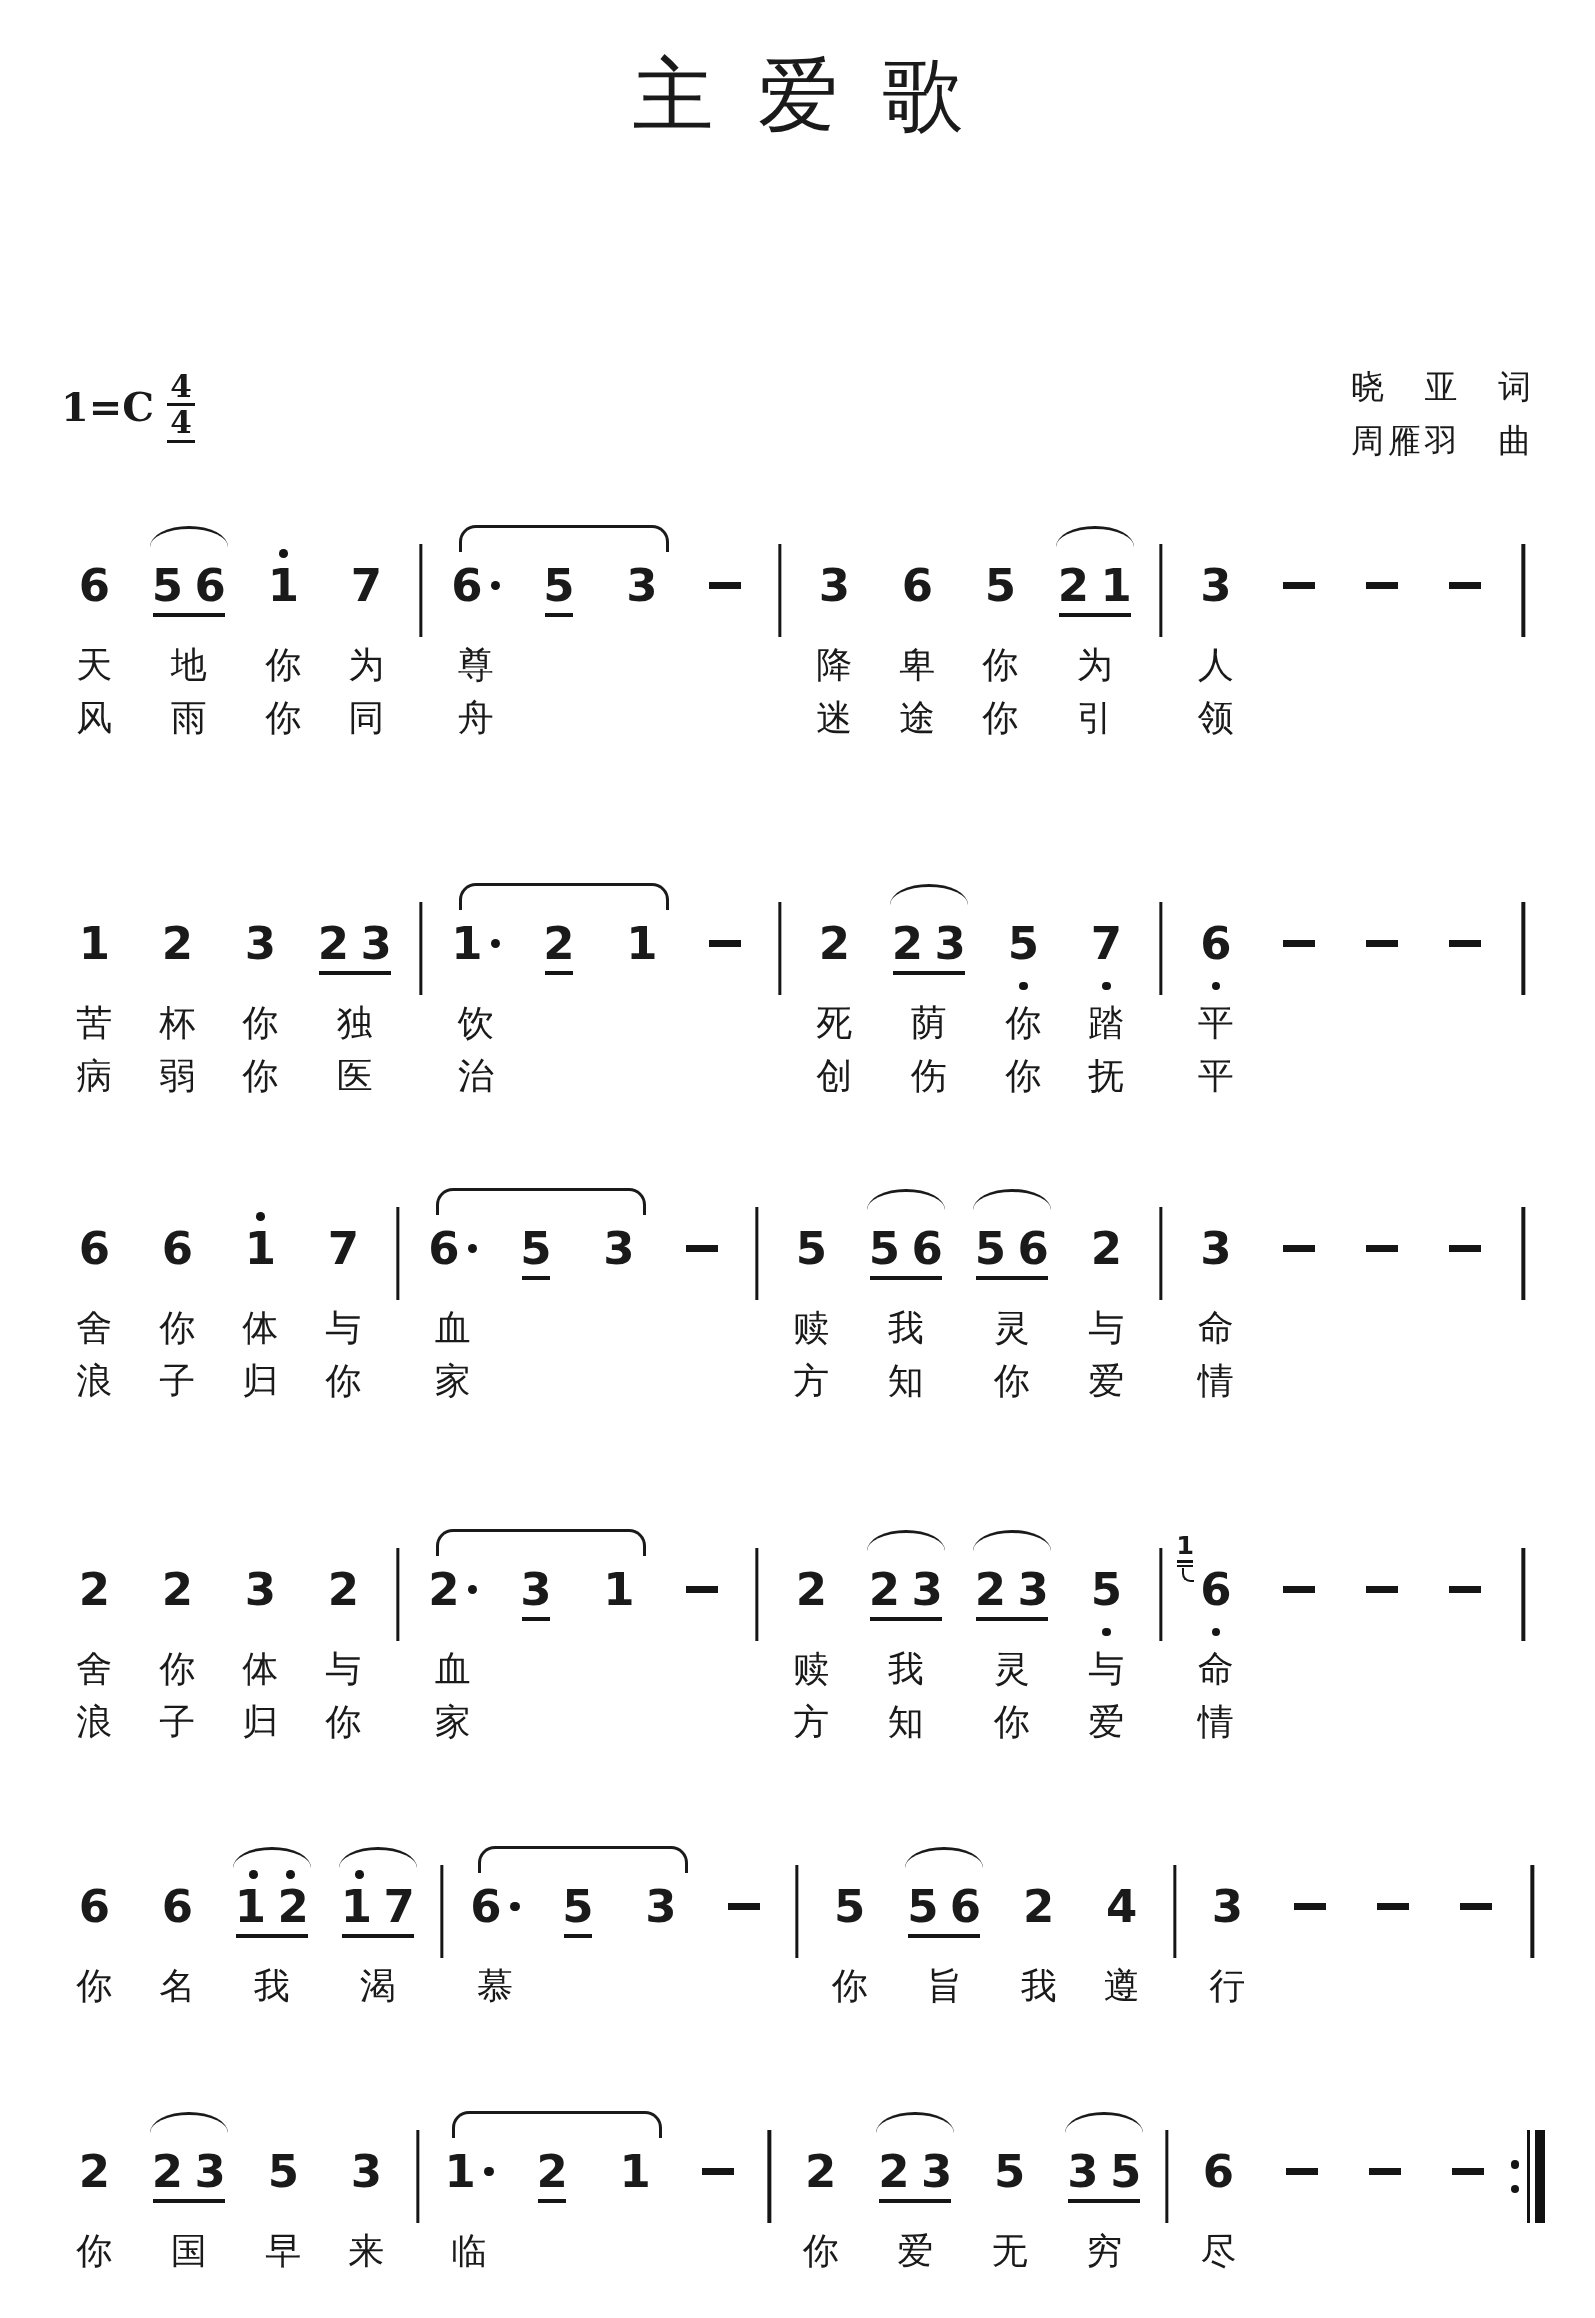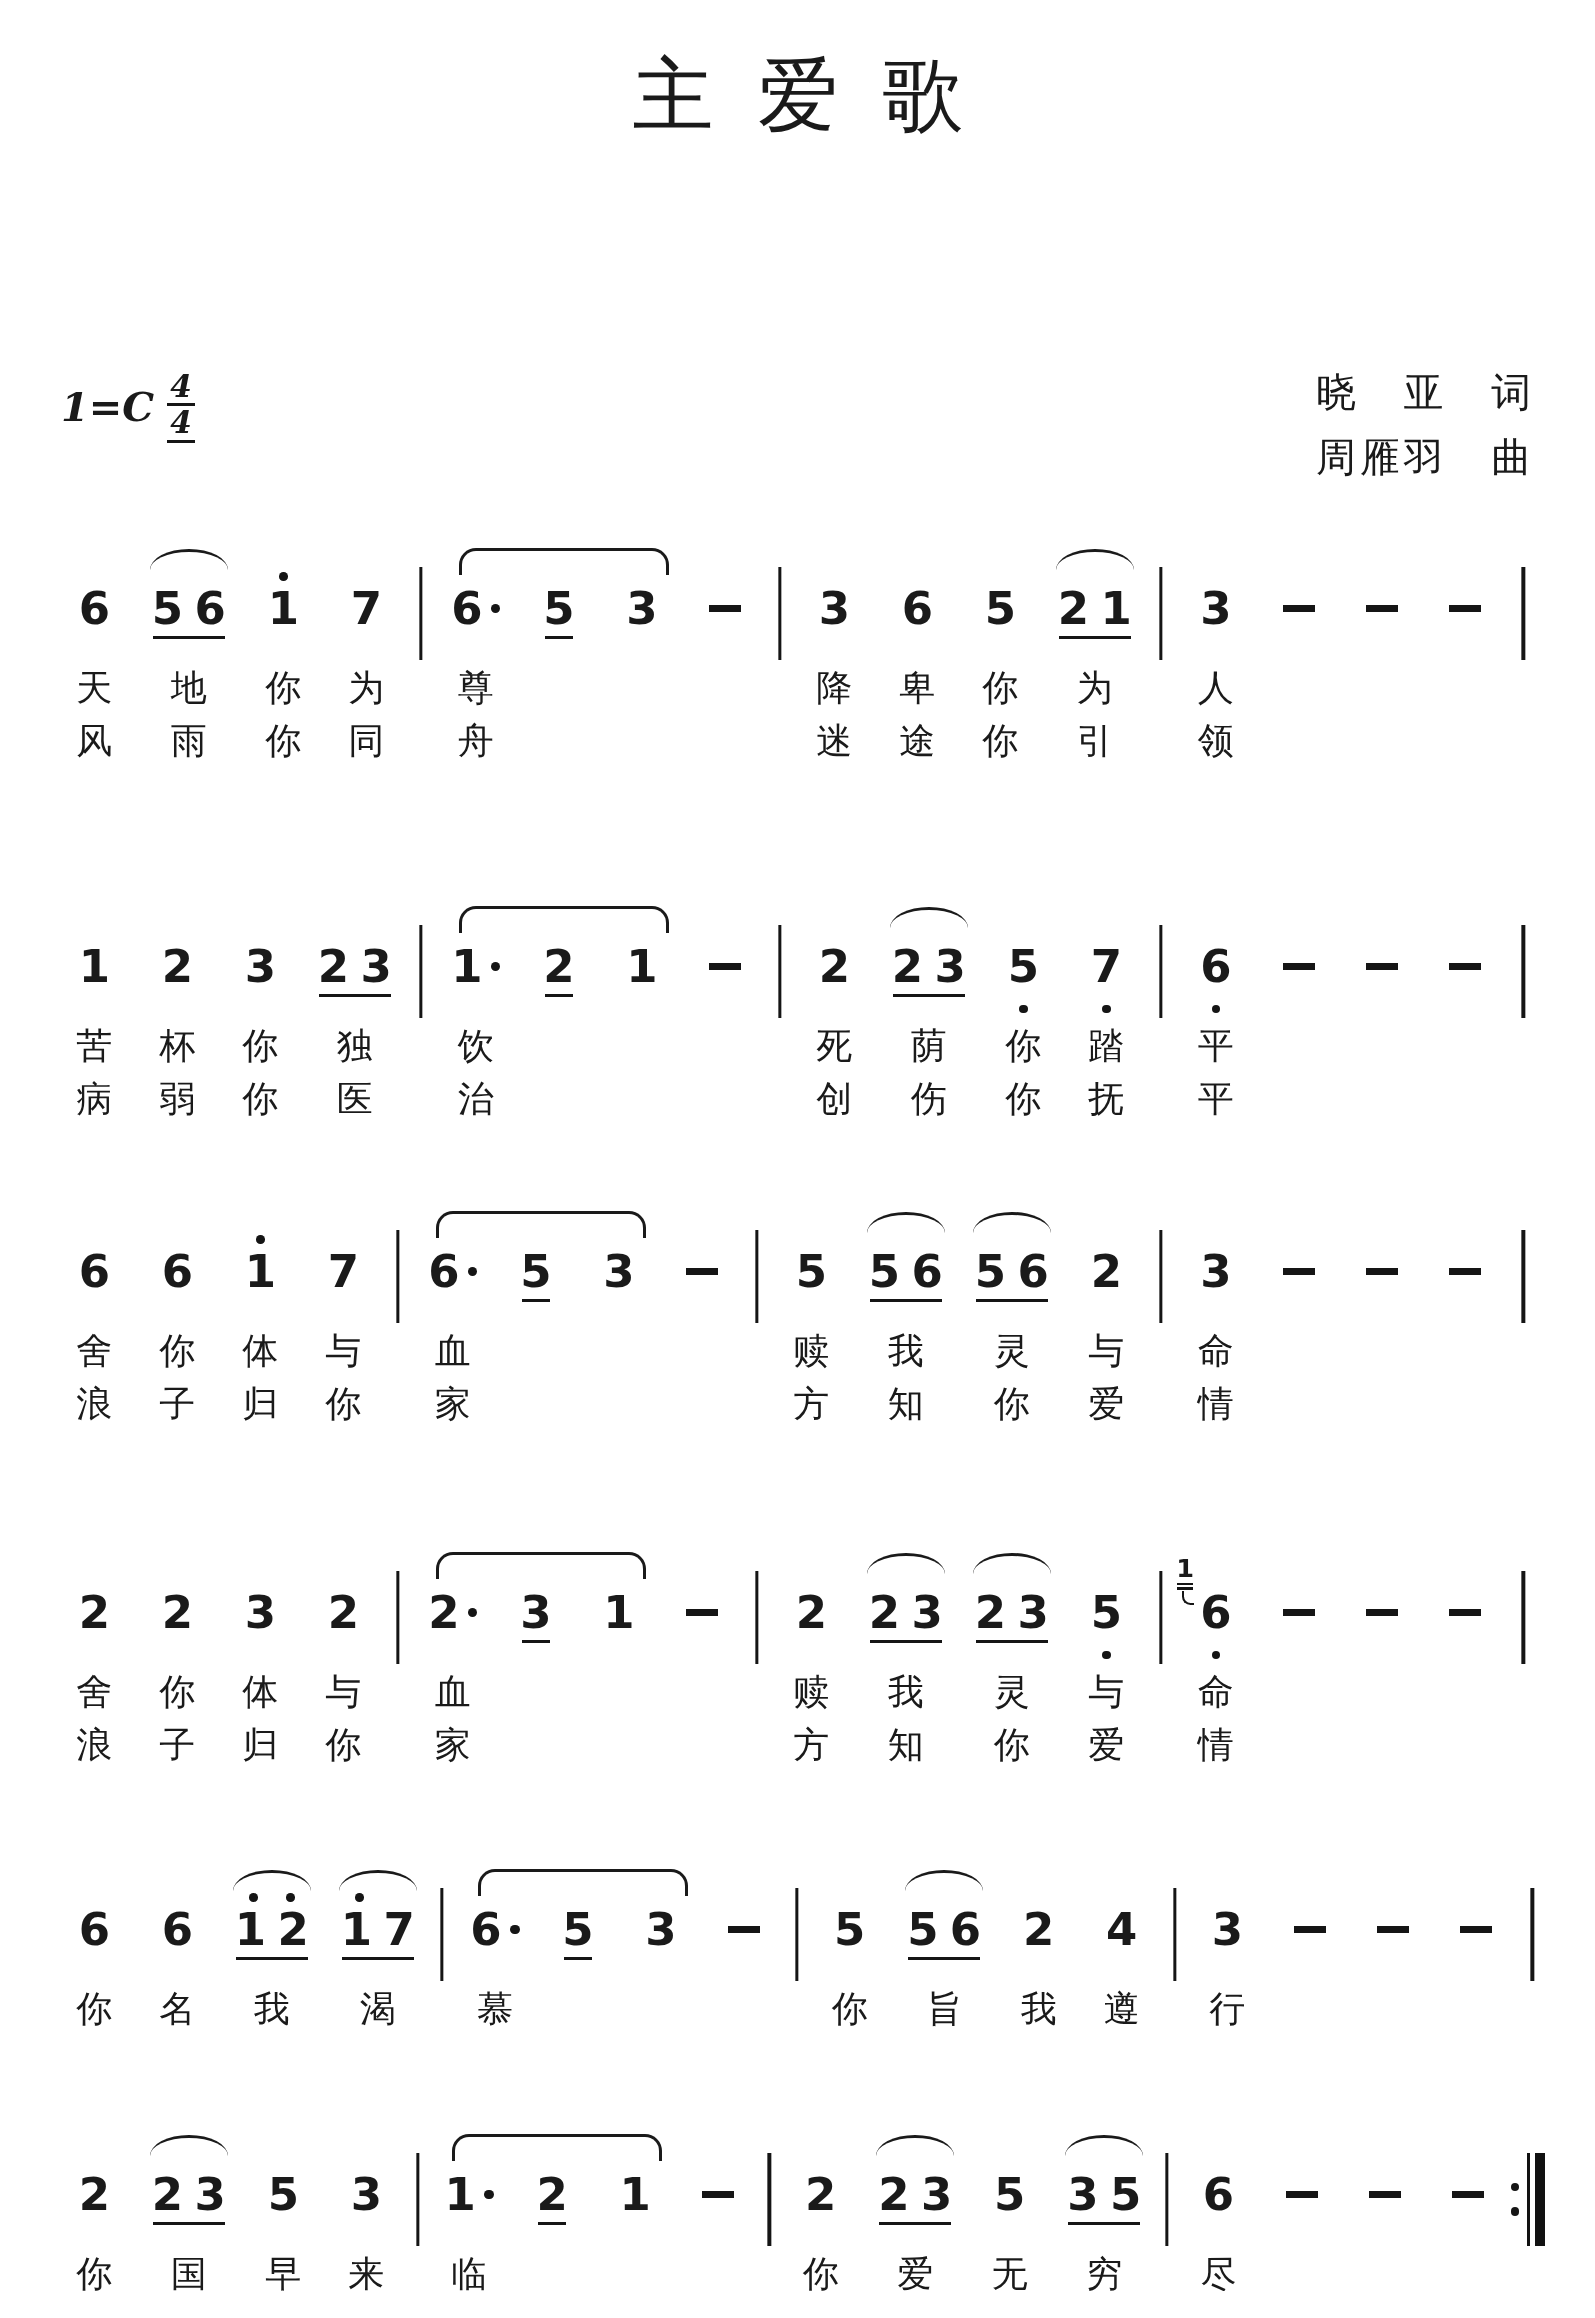--- a/index.html
+++ b/index.html
@@ -2,24 +2,24 @@
 <html style="font-size:15px"><head>
 <meta charset="utf-8">
 <style>
   html,body{margin:0;padding:0;background:#fff;}
   .page{position:relative;width:1596px;height:2291px;background:#ffffff;color:#1a1a1a;
         font-family:"DejaVu Serif","Liberation Serif",serif;overflow:hidden;margin:0 auto;}
   
   .title{margin-top:47px;text-align:center;font-size:81px;line-height:1.2;
          letter-spacing:44px;padding-left:44px;}
   .key-row{margin-top:216px;padding:0 61px;display:flex;justify-content:space-between;align-items:flex-start;}
-  .key-sig{display:flex;align-items:center;gap:9.5px;font-weight:700;font-size:40px;margin-top:9.5px;font-style:italic;}
+  .key-sig{display:flex;align-items:center;gap:9.5px;font-weight:700;font-size:40px;margin-top:9.5px;}
   .ts{display:inline-flex;flex-direction:column;align-items:center;margin-left:3.8px;}
   .ts-top,.ts-bot{font-size:31px;font-weight:700;line-height:1.05;padding:0 2.8px 0.9px;border-bottom:3.8px solid #151515;}
-  .credits{text-align:center;font-size:40px;line-height:1.62;letter-spacing:3.8px;}
+  .credits{text-align:center;font-size:33px;line-height:1.62;letter-spacing:3.8px;}
   
   .sheet{padding:0 49px;}
   .music-line{display:flex;align-items:flex-start;padding-left:3.8px;}
   .ml-1{margin-top:58px}.ml-2{margin-top:138px}.ml-3{margin-top:85px}
   .ml-4{margin-top:121px}.ml-5{margin-top:97px}.ml-6{margin-top:98px}
   .measure{display:flex;position:relative;}
   .cell{display:flex;flex-direction:column;}
   .w-n{width:83px}.w-g{width:106px}.w-bar{width:26.5px}.w-end{width:34px}.w-rep{width:51px}
   .note-area{position:relative;height:114px;width:100%;display:flex;flex-direction:column;
              align-items:center;padding-top:21px;box-sizing:border-box;}

